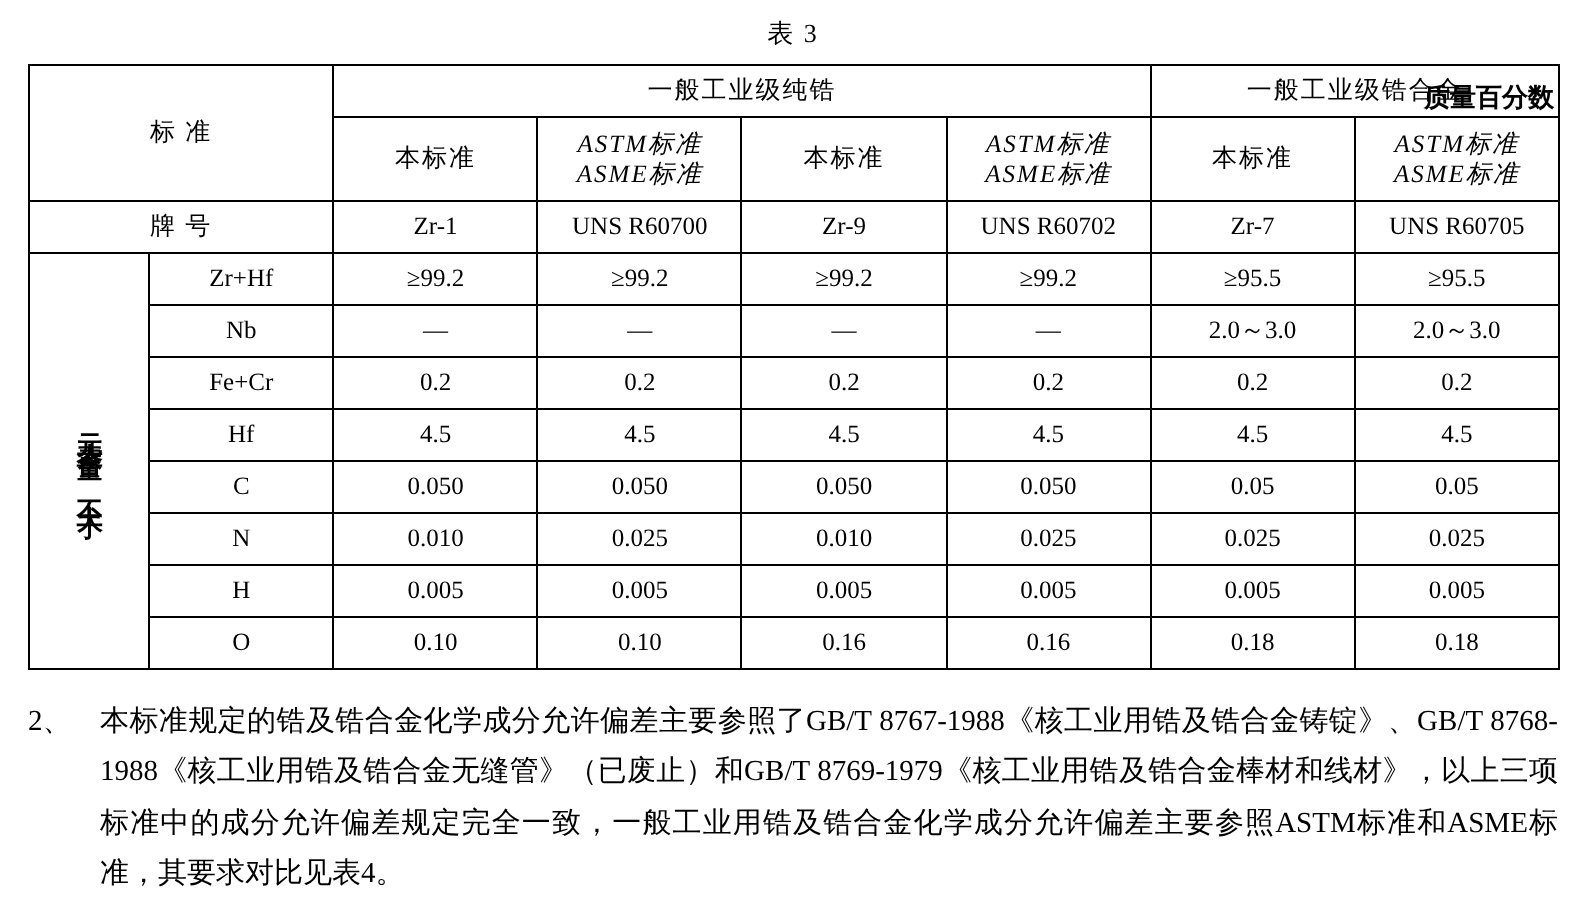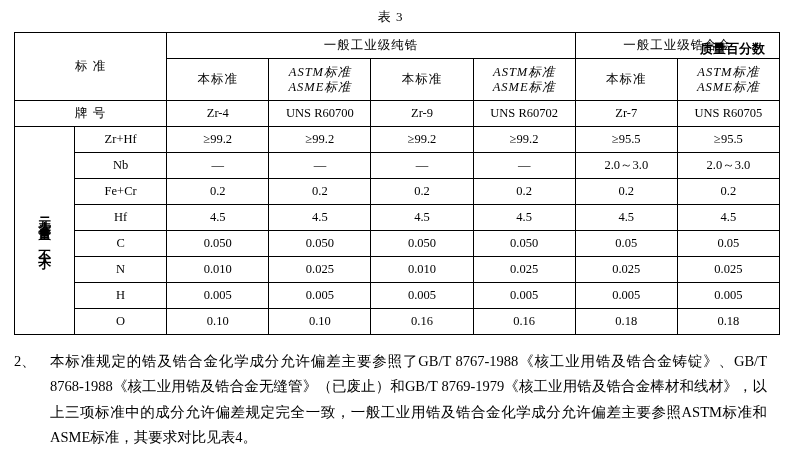--- a/index.html
+++ b/index.html
@@ -12,21 +12,21 @@
     background: #ffffff;
     font-family: "Liberation Serif", "DejaVu Serif", serif;
     color: #000000;
     overflow: hidden;
   }
   .page {
     position: relative;
     width: 795px;
     height: 461px;
     box-sizing: border-box;
-    padding: 8px 28px 0 14px;
+    padding: 8px 16px 0 14px;
   }
   .top-line {
     position: relative;
     height: 20px;
     font-size: 13px;
   }
   .table-caption {
     position: absolute;
     left: 0;
     right: 0;
@@ -157,21 +157,21 @@
         <td class="hdr-std">
           <div>本标准</div>
         </td>
         <td class="hdr-std two-line">
           <div>ASTM标准</div>
           <div>ASME标准</div>
         </td>
       </tr>
       <tr>
         <td colspan="2" class="hdr-std">牌    号</td>
-        <td class="val">Zr-4</td>
+        <td class="val">Zr-1</td>
         <td class="val">UNS R60700</td>
         <td class="val">Zr-9</td>
         <td class="val">UNS R60702</td>
         <td class="val">Zr-7</td>
         <td class="val">UNS R60705</td>
       </tr>
 
       <tr>
         <td rowspan="8">
           <span class="vert-stack">元素含量，不大于</span>

